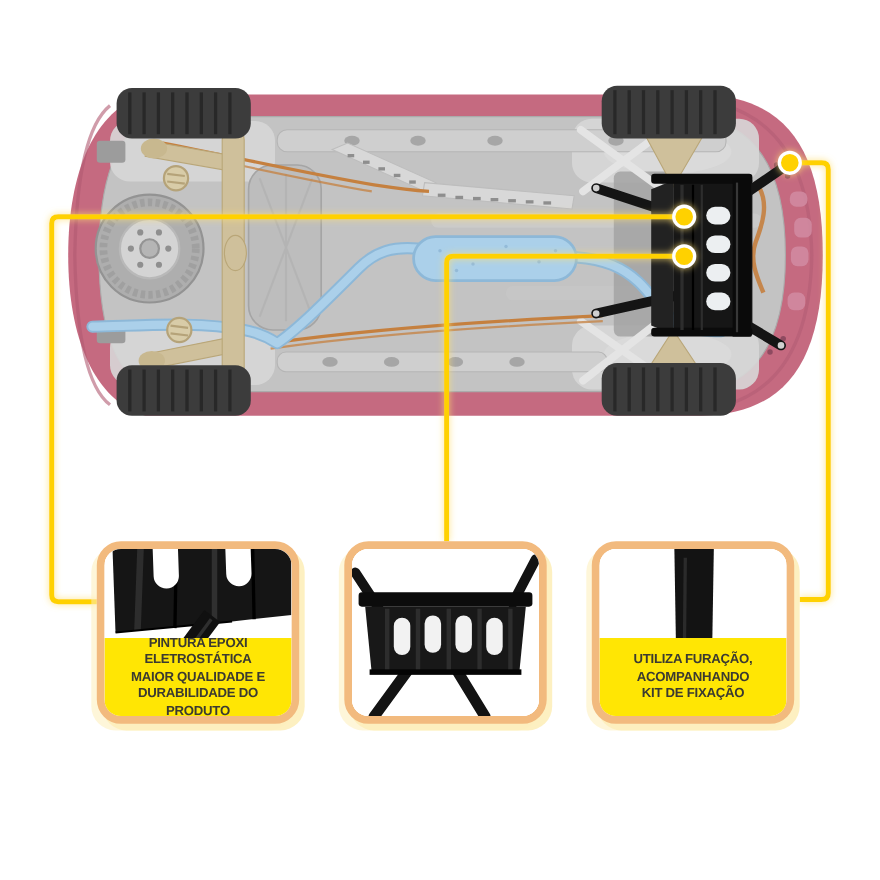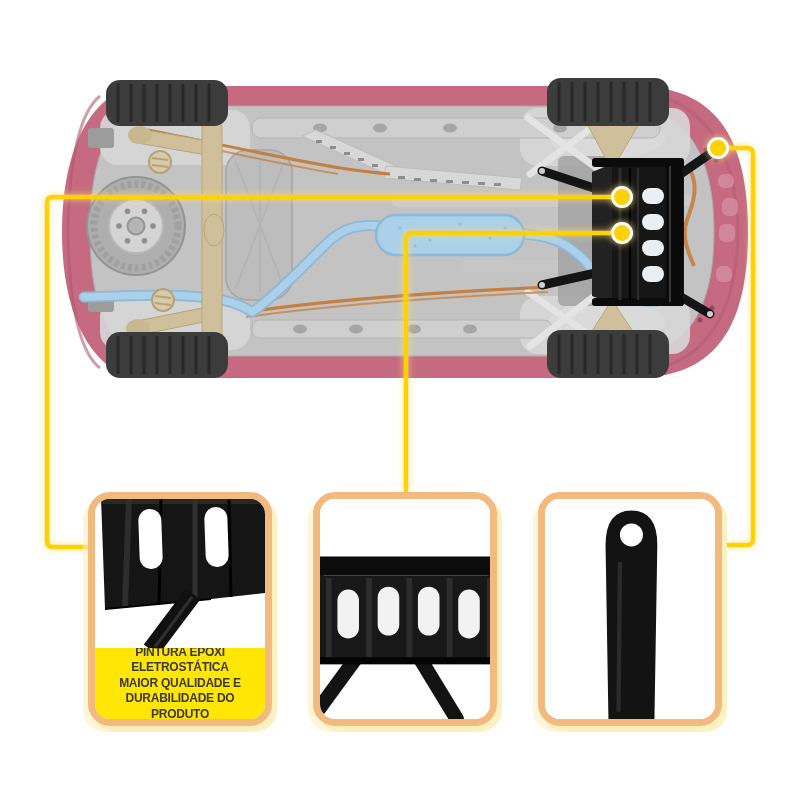--- a/index.html
+++ b/index.html
@@ -8,21 +8,21 @@
     --card-border-orange:#F2BA7E;
     --body-pink:#C56A80;
     --text-dark:#3B3A31;
     --background:#FFFFFF;
   }
   html,body{margin:0;padding:0;background:var(--background);}
   .stage{position:relative;width:800px;height:800px;background:var(--background);
          font-family:"Liberation Sans",sans-serif;overflow:hidden;}
   .scene{position:absolute;left:0;top:0;width:800px;height:800px;}
   .cards{position:absolute;left:0;top:0;width:800px;height:800px;pointer-events:none;}
-  .card{position:absolute;top:492px;width:184px;height:234px;box-sizing:border-box;
+  .card{position:absolute;top:492px;width:184px;height:166px;box-sizing:border-box;
         border:7px solid var(--card-border-orange);border-radius:22px;background:#fff;
         overflow:hidden;display:flex;flex-direction:column;
         box-shadow:5px 6px 0 rgba(253,238,186,0.9), -5px 6px 0 rgba(253,238,186,0.55);}
   .card.c1{left:88px;}
   .card.c2{left:313px;}
   .card.c3{left:538px;}
   .card-photo{position:relative;flex:1;background:#fff;}
   .card-photo svg{position:absolute;inset:0;width:100%;height:100%;}
   .card-label{height:67px;flex:0 0 67px;background:var(--label-yellow);
         display:flex;align-items:center;justify-content:center;text-align:center;
@@ -327,16 +327,19 @@
 
     <div class="card c3">
       <div class="card-photo">
         <svg viewBox="0 0 170 153" preserveAspectRatio="xMidYMid slice" aria-hidden="true">
           <rect width="170" height="153" fill="#FFFFFF"></rect>
           <path d="M 68,32 Q 68,8 86,8 Q 104,8 104,32 L 102,153 L 70,153 Z" fill="#131313"></path>
           <circle cx="86" cy="25" r="8" fill="#FFFFFF"></circle>
           <line x1="78" y1="44" x2="77" y2="148" stroke="#2B2B2B" stroke-width="3"></line>
         </svg>
       </div>
+      <div class="card-label">UTILIZA FURAÇÃO,
+ACOMPANHANDO
+KIT DE FIXAÇÃO</div>
     </div>
 
   </div>
 </div>
 
 </body></html>

